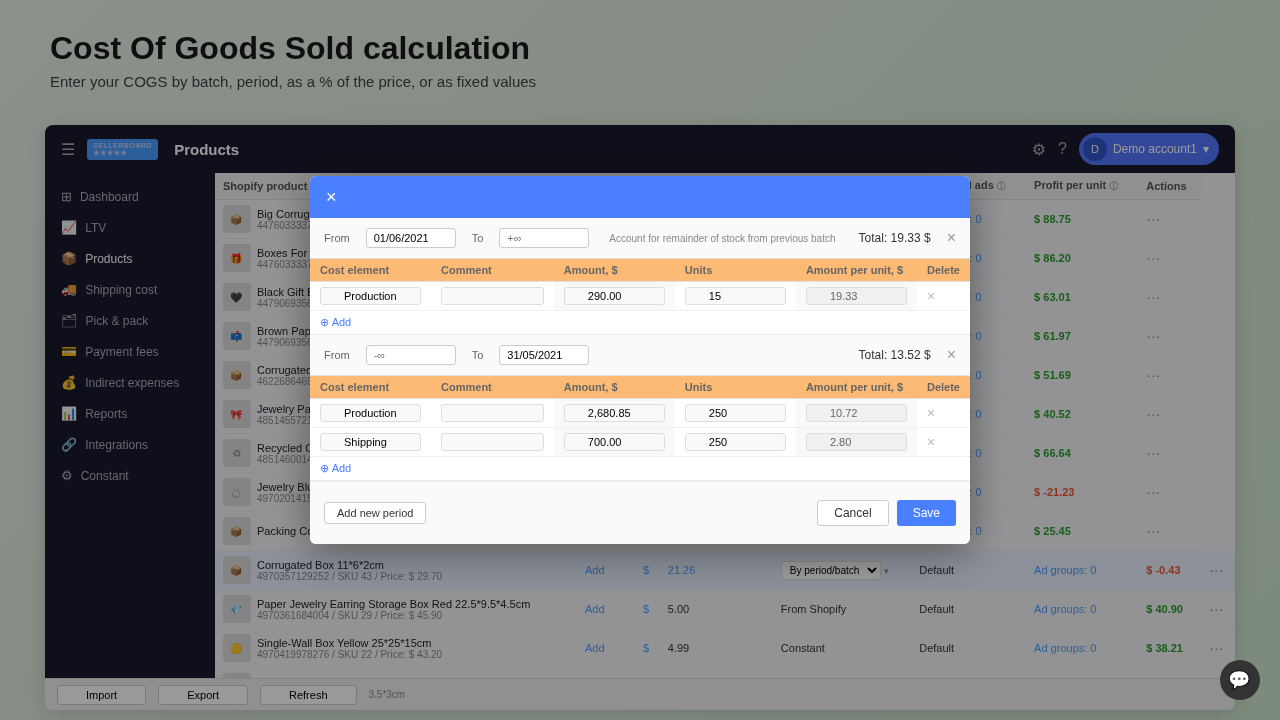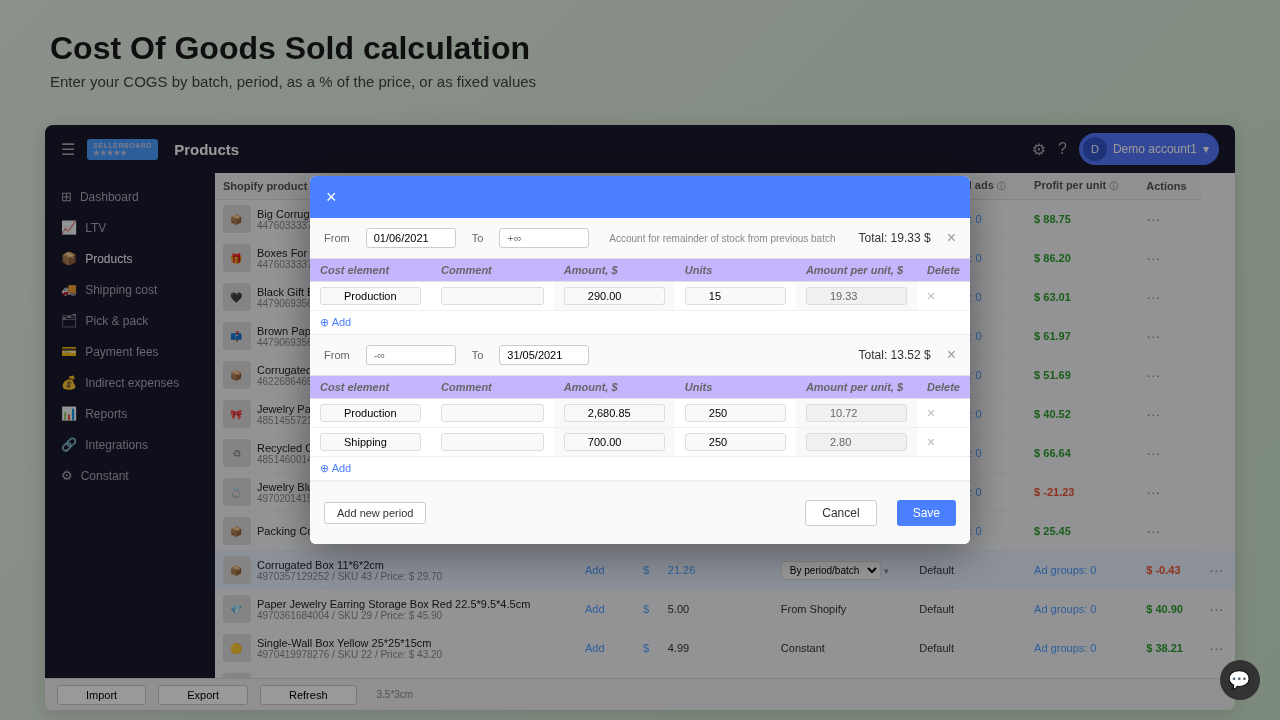--- a/index.html
+++ b/index.html
@@ -48,21 +48,21 @@
     .btn-small { padding: 2px 8px; border: 1px solid #ccc; background: #fff; border-radius: 3px; font-size: 10px; cursor: pointer; color: #333; }
     .profit-green { color: #2a9d2a; font-weight: 600; }
     .profit-red { color: #e53; font-weight: 600; }
     .three-dots { color: #888; cursor: pointer; font-size: 14px; }
     .product-img { width: 28px; height: 28px; border-radius: 3px; background: #ddd; display: inline-flex; align-items: center; justify-content: center; font-size: 10px; color: #888; }
     .product-cell { display: flex; align-items: center; gap: 6px; }
 
     
     .bottom-bar { height: 32px; background: #f0f0f0; border-top: 1px solid #ddd; display: flex; align-items: center; padding: 0 12px; gap: 12px; flex-shrink: 0; }
     .bottom-btn { padding: 3px 28px; border: 1px solid #ccc; background: white; border-radius: 3px; font-size: 11px; cursor: pointer; }
-    .bottom-info { font-size: 10px; color: #888; margin-left: 8px; }
+    .bottom-info { font-size: 10px; color: #888; margin-left: 0; }
 
     
     .overlay { position: absolute; top: 0; left: 0; width: 100%; height: 100%; background: rgba(0,0,0,0.4); z-index: 100; display: flex; align-items: center; justify-content: center; }
 
     
     .modal { background: white; border-radius: 6px; width: 660px; box-shadow: 0 8px 40px rgba(0,0,0,0.4); overflow: hidden; }
     .modal-header { background: #4a7fff; color: white; padding: 12px 16px; display: flex; align-items: center; justify-content: space-between; }
     .modal-header h3 { font-size: 13px; font-weight: 600; }
     .modal-close { background: none; border: none; color: white; font-size: 18px; cursor: pointer; line-height: 1; }
     .modal-body { padding: 0; max-height: 420px; overflow-y: auto; }
@@ -70,31 +70,31 @@
     
     .period-block { border-bottom: 1px solid #eee; }
     .period-header { display: flex; align-items: center; padding: 10px 14px; gap: 16px; background: #fafafa; }
     .period-label { font-size: 11px; color: #666; font-weight: 500; }
     .period-date-input { border: 1px solid #ccc; border-radius: 3px; padding: 3px 7px; font-size: 11px; width: 90px; background: white; }
     .period-total { margin-left: auto; font-size: 12px; font-weight: 400; color: #333; }
     .period-close { background: none; border: none; color: #999; cursor: pointer; font-size: 16px; }
 
     
     .cost-table { width: 100%; border-collapse: collapse; font-size: 11px; }
-    .cost-table th { background: #c4b5fd; padding: 5px 10px; text-align: left; color: #666; font-weight: 600; border-bottom: 1px solid #e0e0e0; border-top: 1px solid #e0e0e0; font-style: italic; }
+    .cost-table th { background: #fdba74; padding: 5px 10px; text-align: left; color: #666; font-weight: 600; border-bottom: 1px solid #e0e0e0; border-top: 1px solid #e0e0e0; }
     .cost-table td { padding: 5px 10px; border-bottom: 1px solid #f0f0f0; }
     .cost-table input { border: 1px solid #ddd; border-radius: 3px; padding: 2px 23px; font-size: 11px; width: 100%; background: #f9f9f9; }
     .amount-cell { background: #f9f9f9; }
     .delete-btn { background: none; border: none; color: #bbb; cursor: pointer; font-size: 14px; }
     .add-link { color: #4a7fff; font-size: 11px; cursor: pointer; padding: 5px 10px; display: inline-flex; align-items: center; gap: 4px; }
 
     
     .modal-footer { padding: 18px 14px; display: flex; justify-content: space-between; align-items: center; border-top: 1px solid #eee; background: #fafafa; }
     .add-period-btn { padding: 4px 12px; background: white; border: 1px solid #ccc; border-radius: 3px; font-size: 11px; cursor: pointer; color: #333; }
-    .footer-actions { display: flex; gap: 20px; }
+    .footer-actions { display: flex; gap: 8px; }
     .cancel-btn { padding: 5px 16px; background: white; border: 1px solid #ccc; border-radius: 3px; font-size: 12px; cursor: pointer; color: #333; }
     .save-btn { padding: 5px 16px; background: #4a7fff; color: white; border: none; border-radius: 3px; font-size: 12px; cursor: pointer; }
 
     
     .chat-widget { position: absolute; bottom: 20px; right: 20px; width: 40px; height: 40px; background: #333; border-radius: 50%; display: flex; align-items: center; justify-content: center; color: white; font-size: 18px; cursor: pointer; z-index: 200; }
 
     .select-input { border: 1px solid #ddd; border-radius: 3px; padding: 2px 4px; font-size: 10px; background: white; cursor: pointer; }
   </style>
 </head>
 <body>

